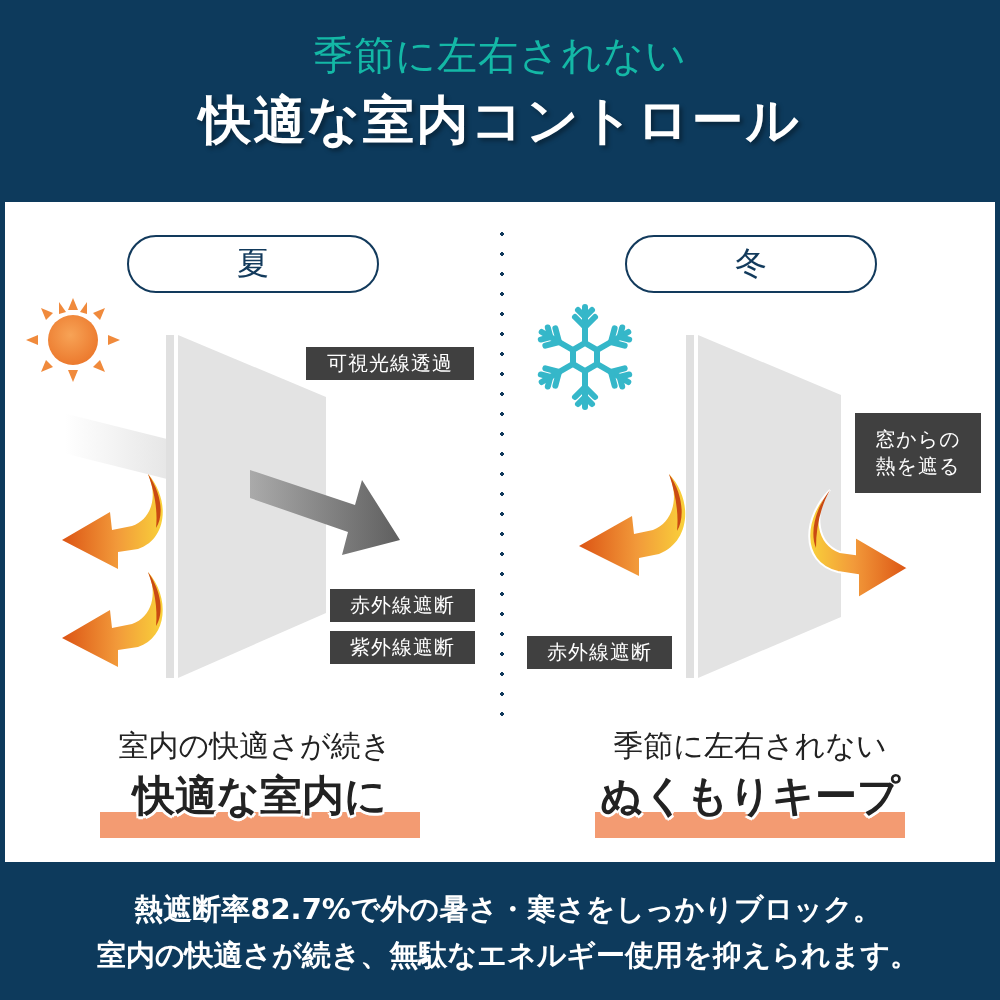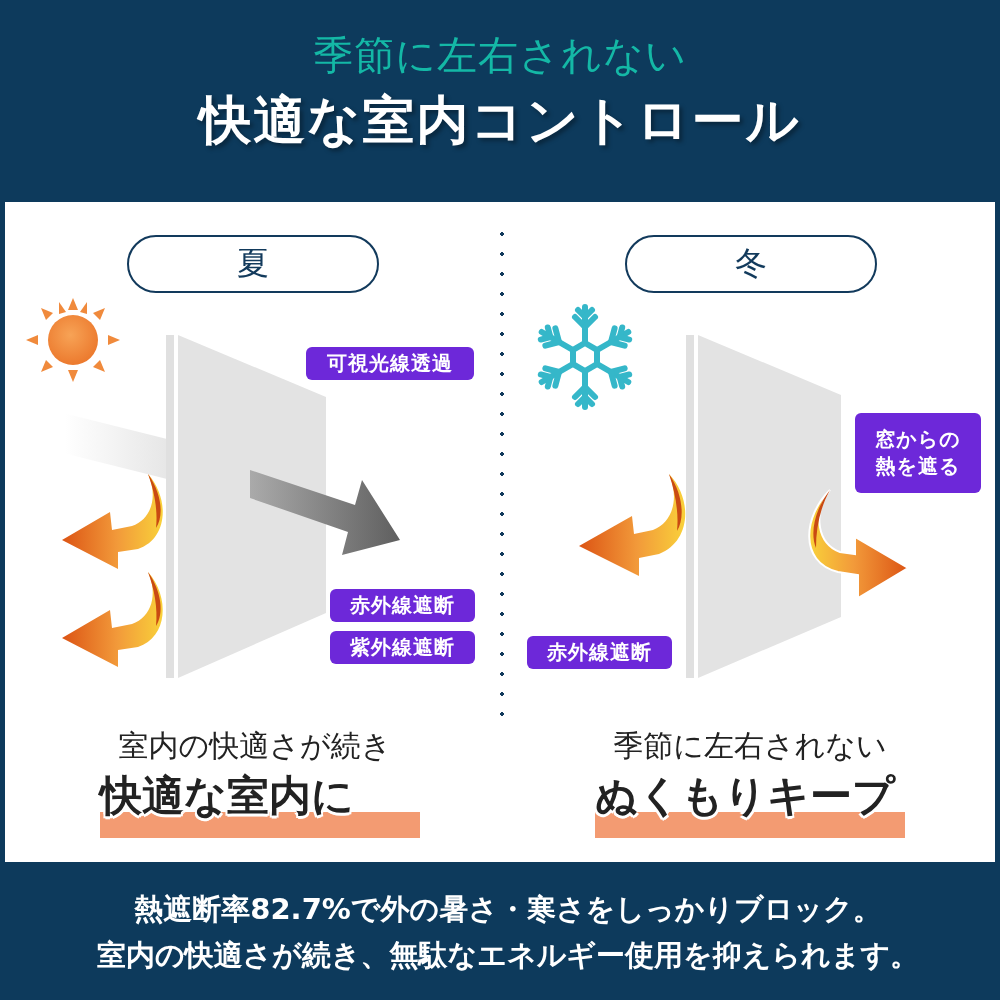--- a/index.html
+++ b/index.html
@@ -32,37 +32,37 @@
   }
   .season-pill {
     position: absolute; top: 33px; width: 252px; height: 58px;
     border: 2px solid #123a5c; border-radius: 29px;
     display: flex; align-items: center; justify-content: center;
     font-size: 32px; color: #123a5c; font-weight: 500;
   }
   .pill-summer { left: 122px; }
   .pill-winter { left: 620px; }
   .tag {
-    position: absolute; background: #6d28d9; color: #ffffff;
-    font-size: 20px; font-weight: 700; letter-spacing: 1px;
+    position: absolute; background: #404040; color: #ffffff;
+    font-size: 20px; font-weight: 400; letter-spacing: 1px;
     display: flex; align-items: center; justify-content: center;
-    text-align: center; line-height: 1.35; border-radius: 6px;
+    text-align: center; line-height: 1.35;
   }
   .glass-edge { position: absolute; background: #e0e0e0; }
   .caption-sub {
     position: absolute; width: 460px; text-align: center;
     font-size: 30px; color: #222; font-weight: 500;
   }
   .caption-main-wrap { position: absolute; width: 320px; height: 70px; }
   .caption-underline {
     position: absolute; left: 0; bottom: 0; width: 100%; height: 26px;
     background: #f39b72;
   }
   .caption-main {
-    position: absolute; left: 0; top: 0; width: 100%; 
+    position: absolute; left: 0; top: 0; width: 100%; text-align: center;
     font-size: 42px; font-weight: 900; color: #222;
     text-shadow: -2px -2px 0 #fff, 2px -2px 0 #fff, -2px 2px 0 #fff, 2px 2px 0 #fff, 0 3px 0 #fff;
   }
   .footer-line {
     position: absolute; left: 0; width: 1000px; text-align: center;
     color: #ffffff; font-size: 29px; font-weight: 600; padding-left: 16px;
   }
   svg { position: absolute; overflow: visible; }
 </style>
 </head>

